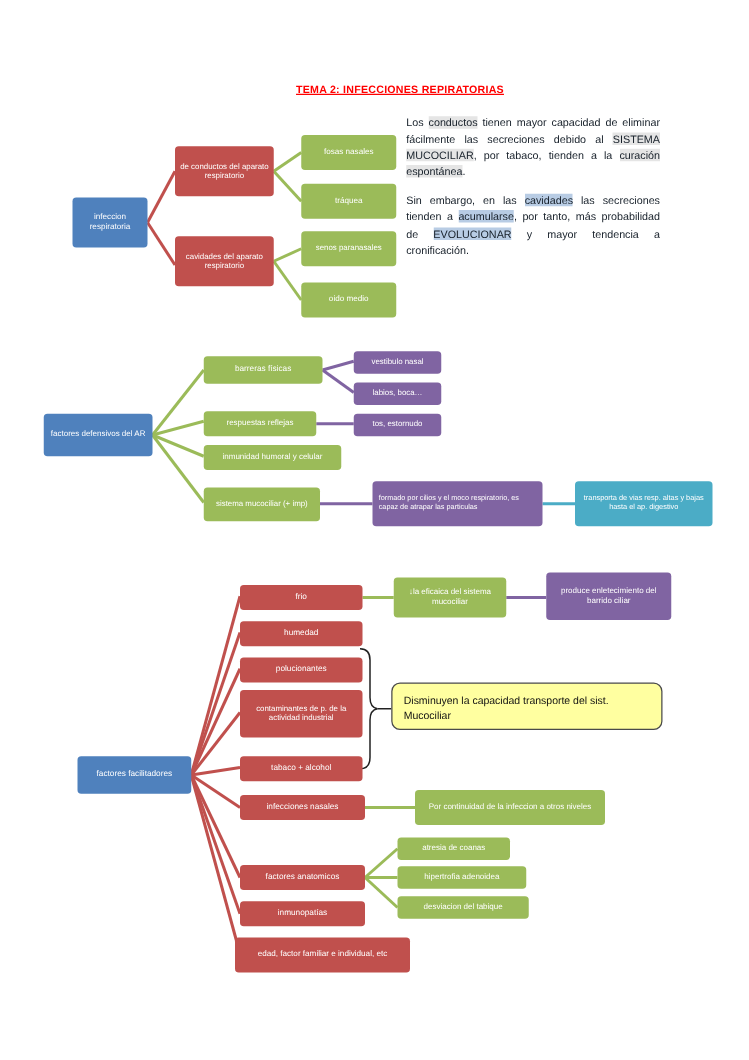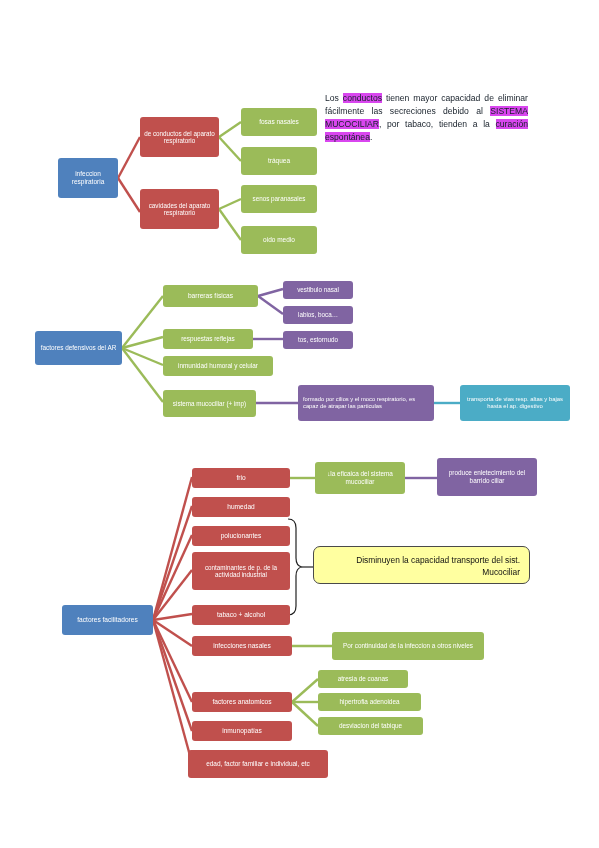--- a/index.html
+++ b/index.html
@@ -39,21 +39,21 @@
     position: absolute;
     left: 325px;
     top: 92px;
     width: 203px;
     font-size: 8.6px;
     line-height: 13.1px;
     color: #17202a;
     text-align: justify;
   }
   #paragraphs p { margin-bottom: 10px; }
-  .hl-orange { background: #d946ef; }
+  .hl-orange { background: #e5e5e5; }
   .hl-blue { background: #b8cce4; }
 
   
   .node {
     position: absolute;
     display: flex;
     align-items: center;
     justify-content: center;
     text-align: center;
     color: #ffffff;
@@ -70,21 +70,21 @@
 
   .note-yellow {
     position: absolute;
     background: #ffffa0;
     border: 1px solid #4a4a4a;
     border-radius: 7px;
     color: #111111;
     font-size: 8.4px;
     line-height: 12px;
     padding: 7px 9px;
-    text-align: right;
+    text-align: left;
     z-index: 4;
   }
 
   
   #wires {
     position: absolute;
     left: 0; top: 0;
     width: 599px; height: 848px;
     z-index: 1;
     pointer-events: none;
@@ -137,23 +137,25 @@
     <path d="M292,646 L332,646" stroke="#9bbb59" stroke-width="2.4" fill="none"></path>
 
     <path d="M292,702 L318,679" stroke="#9bbb59" stroke-width="2.4" fill="none"></path>
     <path d="M292,702 L318,702" stroke="#9bbb59" stroke-width="2.4" fill="none"></path>
     <path d="M292,702 L318,726" stroke="#9bbb59" stroke-width="2.4" fill="none"></path>
 
     <path d="M288,519 Q296,519 296,528 L296,558 Q296,566 302,567 Q296,568 296,576 L296,606 Q296,615 288,615" stroke="#222222" stroke-width="1.2" fill="none"></path>
     <path d="M302,567 L313,567" stroke="#222222" stroke-width="1.2" fill="none"></path>
   </svg>
 
+  <div id="doc-title">TEMA 2: INFECCIONES REPIRATORIAS</div>
 
   <div id="paragraphs">
     <p><span>Los </span><span class="hl-orange">conductos</span><span> tienen mayor capacidad de eliminar fácilmente las secreciones debido al </span><span class="hl-orange">SISTEMA MUCOCILIAR</span><span>, por tabaco, tienden a la </span><span class="hl-orange">curación espontánea</span><span>.</span></p>
+    <p><span>Sin embargo, en las </span><span class="hl-blue">cavidades</span><span> las secreciones tienden a </span><span class="hl-blue">acumularse</span><span>, por tanto, más probabilidad de </span><span class="hl-blue">EVOLUCIONAR</span><span> y mayor tendencia a cronificación.</span></p>
   </div>
 
   <div class="node n-blue" style="left:58px; top:158px; width:60px; height:40px; font-size:6.5px;">infeccion respiratoria</div>
 
   <div class="node n-red" style="left:140px; top:117px; width:79px; height:40px; font-size:6.3px;">de conductos del aparato respiratorio</div>
 
   <div class="node n-red" style="left:140px; top:189px; width:79px; height:40px; font-size:6.3px;">cavidades del aparato respiratorio</div>
 
   <div class="node n-green" style="left:241px; top:108px; width:76px; height:28px; font-size:6.5px;">fosas nasales</div>
 

